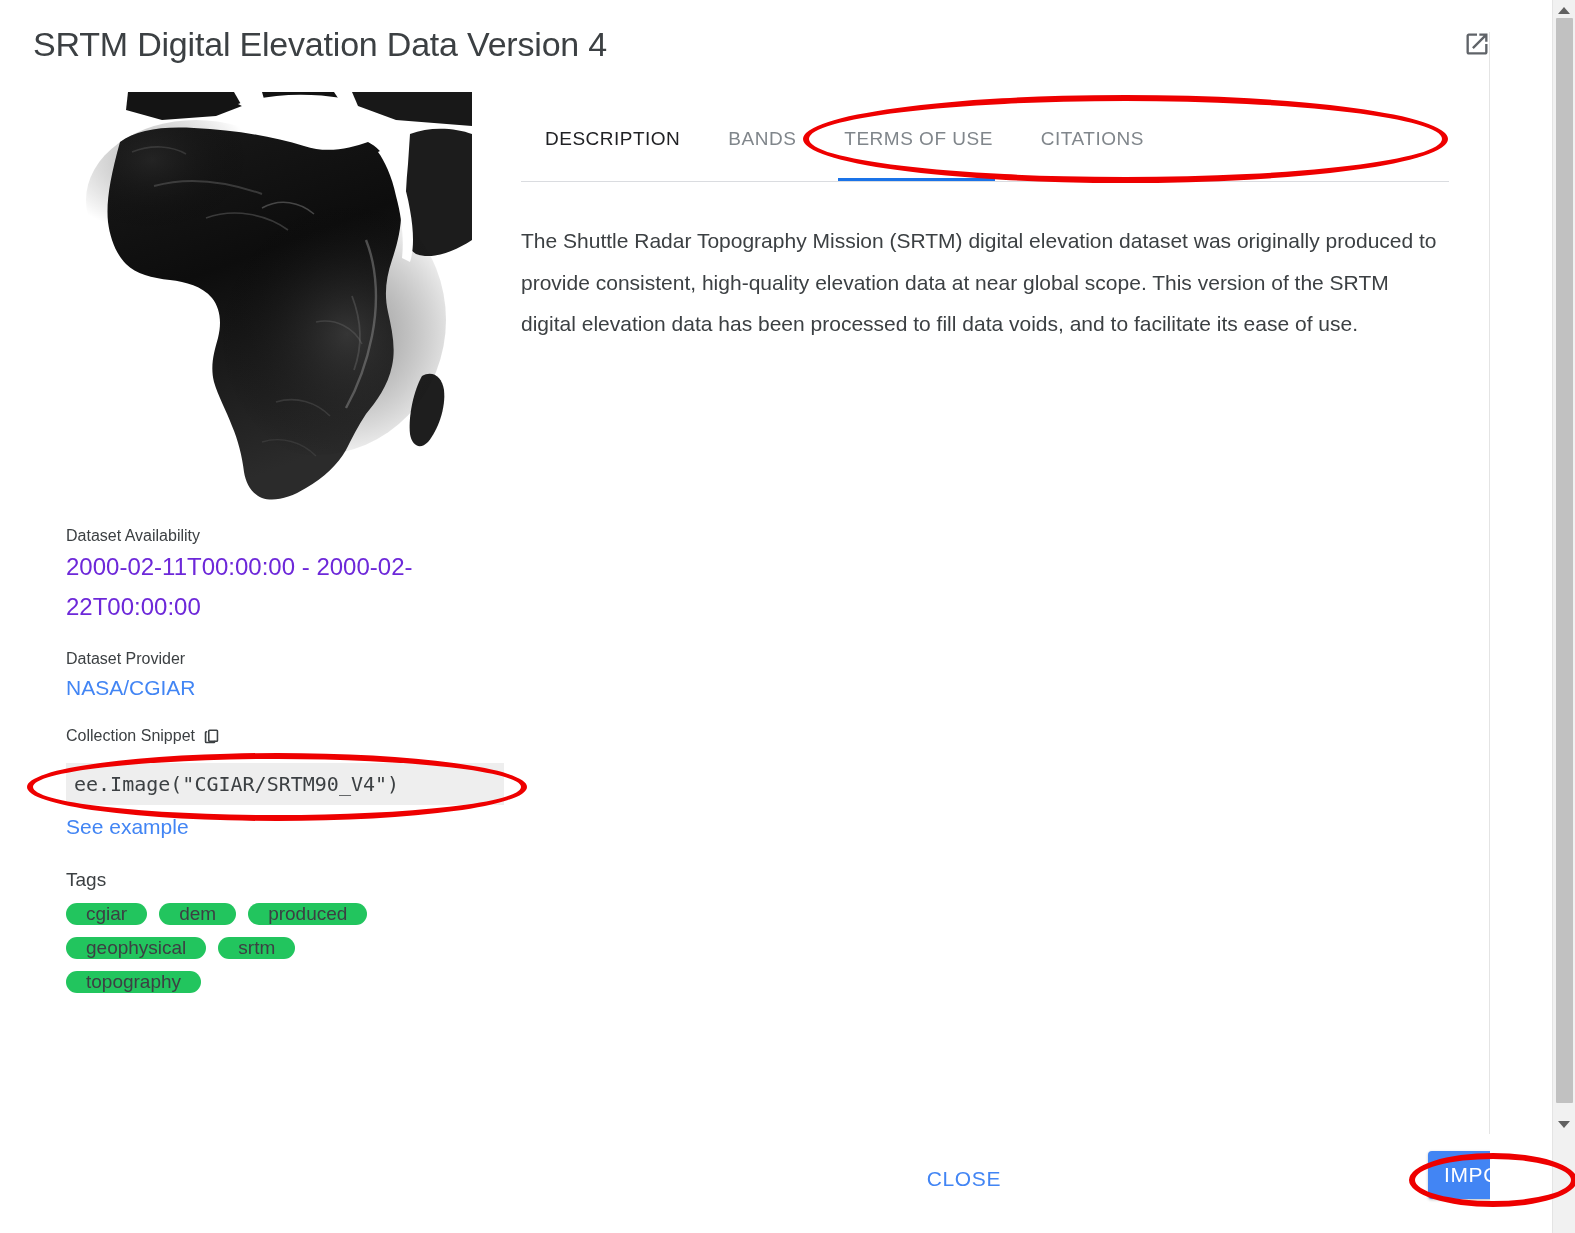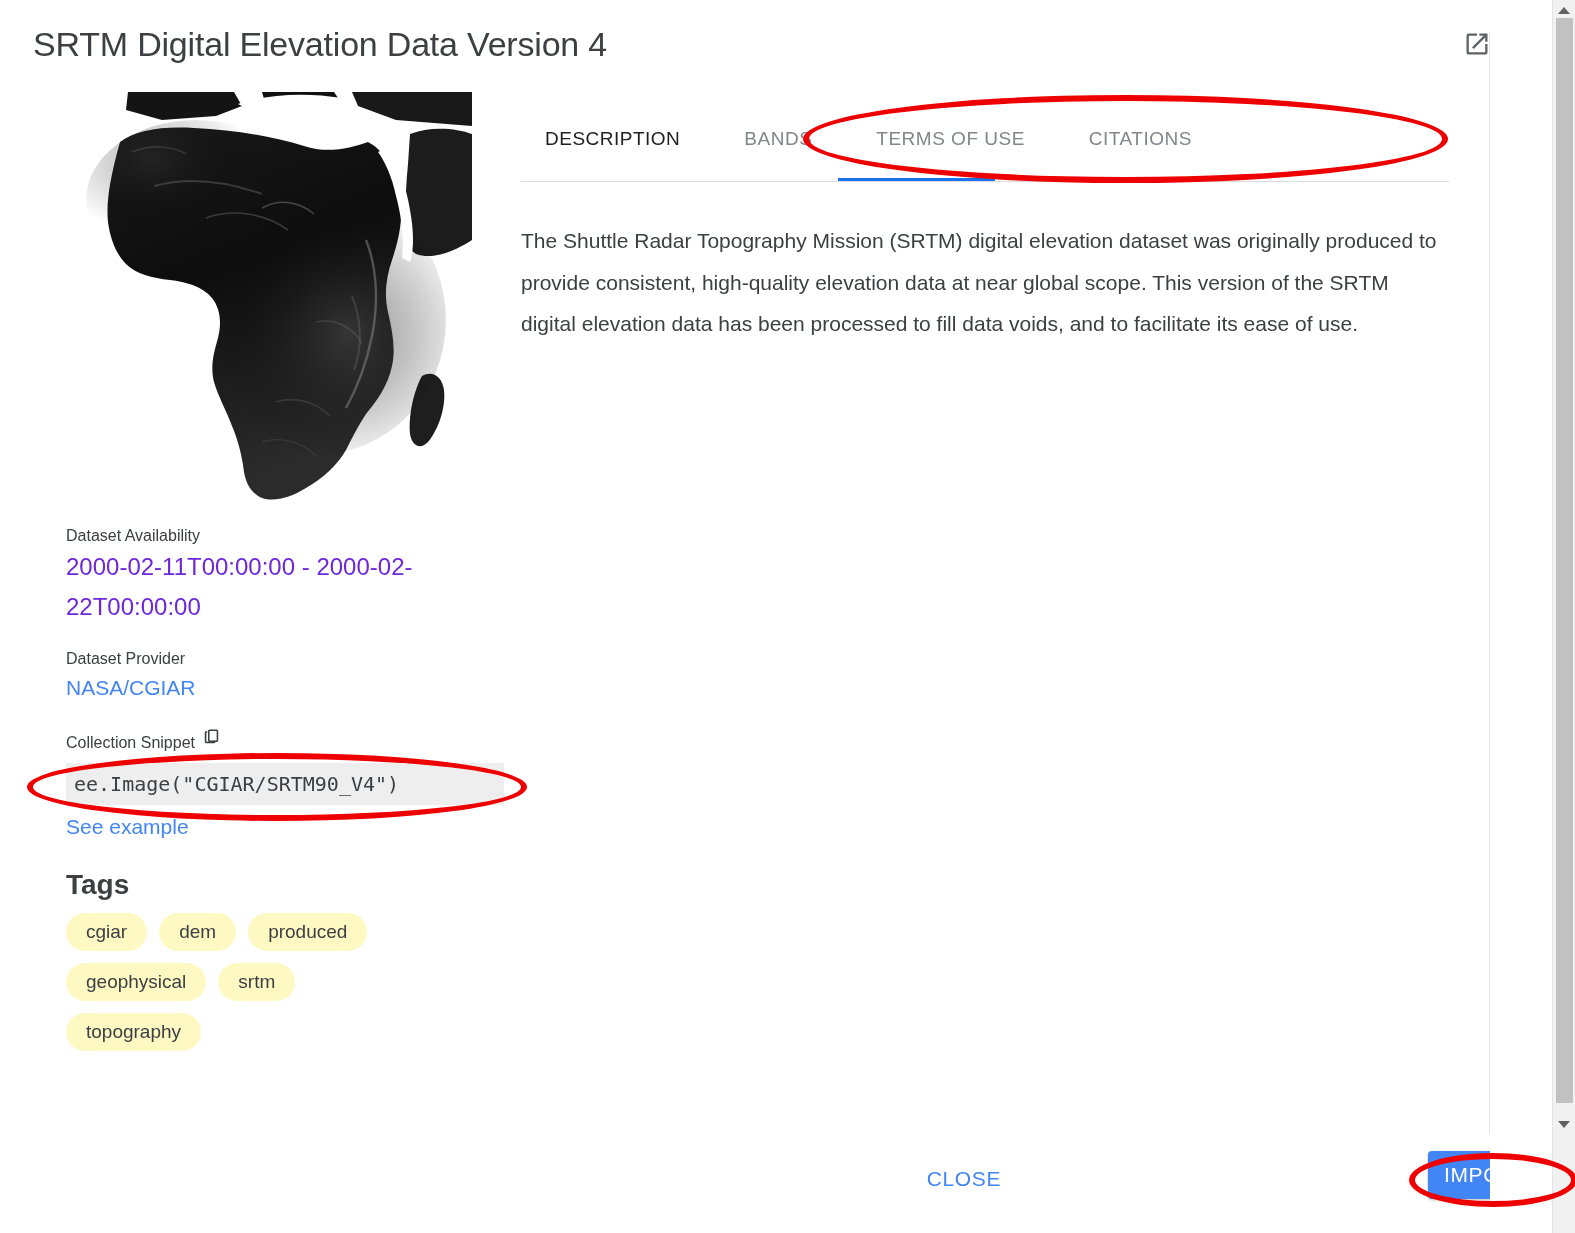--- a/index.html
+++ b/index.html
@@ -85,21 +85,21 @@
     font-size: 21px;
     color: #4285f4;
     line-height: 1.7;
     text-decoration: none;
     cursor: pointer;
     display: inline-block;
   }
 
   #snippet-label-row {
     display: flex;
-    align-items: flex-end;
+    align-items: flex-start;
     gap: 8px;
     margin-top: 20px;
   }
   #copy-icon { cursor: pointer; display: block; }
 
   #snippet-box {
     margin-top: 10px;
     background: #eeeeee;
     padding: 9px 12px 9px 8px;
     font-family: "DejaVu Sans Mono", "Liberation Mono", monospace;
@@ -109,54 +109,53 @@
     box-sizing: border-box;
     white-space: nowrap;
     overflow: hidden;
   }
 
   #see-example {
     margin-top: 4px;
   }
 
   #tags-label {
-    font-size: 28px;
+    font-size: 19px;
     color: #3c4043;
     margin-top: 24px;
-    font-weight: bold;
   }
   #tags-wrap {
     margin-top: 12px;
     display: flex;
     flex-wrap: wrap;
     gap: 12px;
     width: 350px;
   }
   .tag-chip {
-    background: #fef9c3;
+    background: #22c55e;
     border-radius: 20px;
-    padding: 8px 20px;
+    padding: 0 20px;
     font-size: 19px;
     color: #3c4043;
     cursor: pointer;
     white-space: nowrap;
   }
 
   
   #right-col {
     position: absolute;
     left: 521px;
     top: 118px;
     width: 928px;
   }
 
   #tabs {
     display: flex;
     align-items: flex-start;
-    gap: 16px;
+    gap: 0px;
     position: relative;
     height: 60px;
   }
   .tab {
     font-size: 19px;
     letter-spacing: 0.5px;
     color: #80868b;
     padding: 10px 24px 0 24px;
     cursor: pointer;
     white-space: nowrap;

